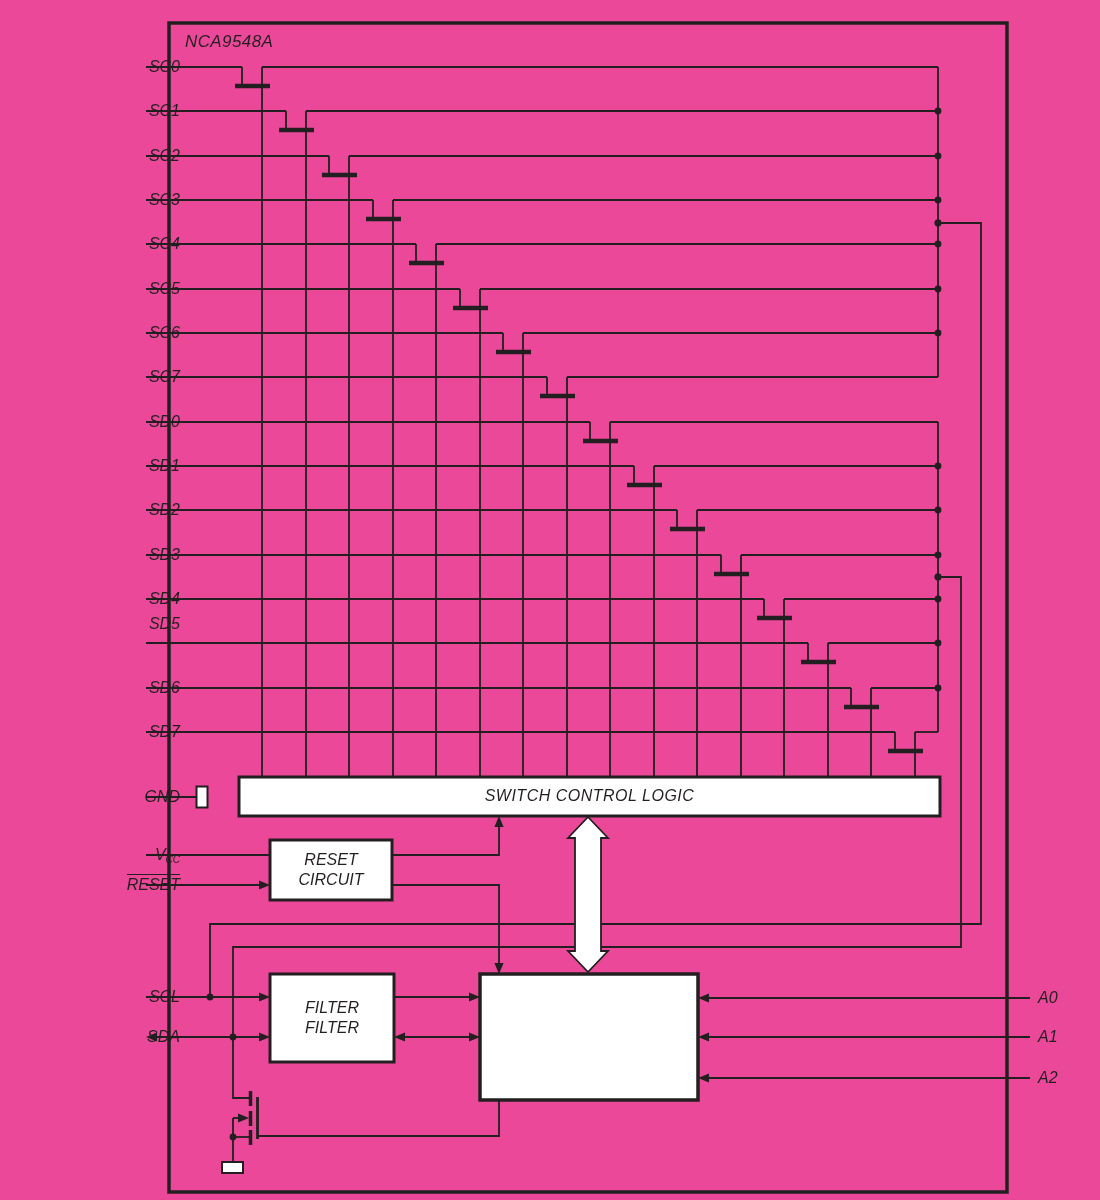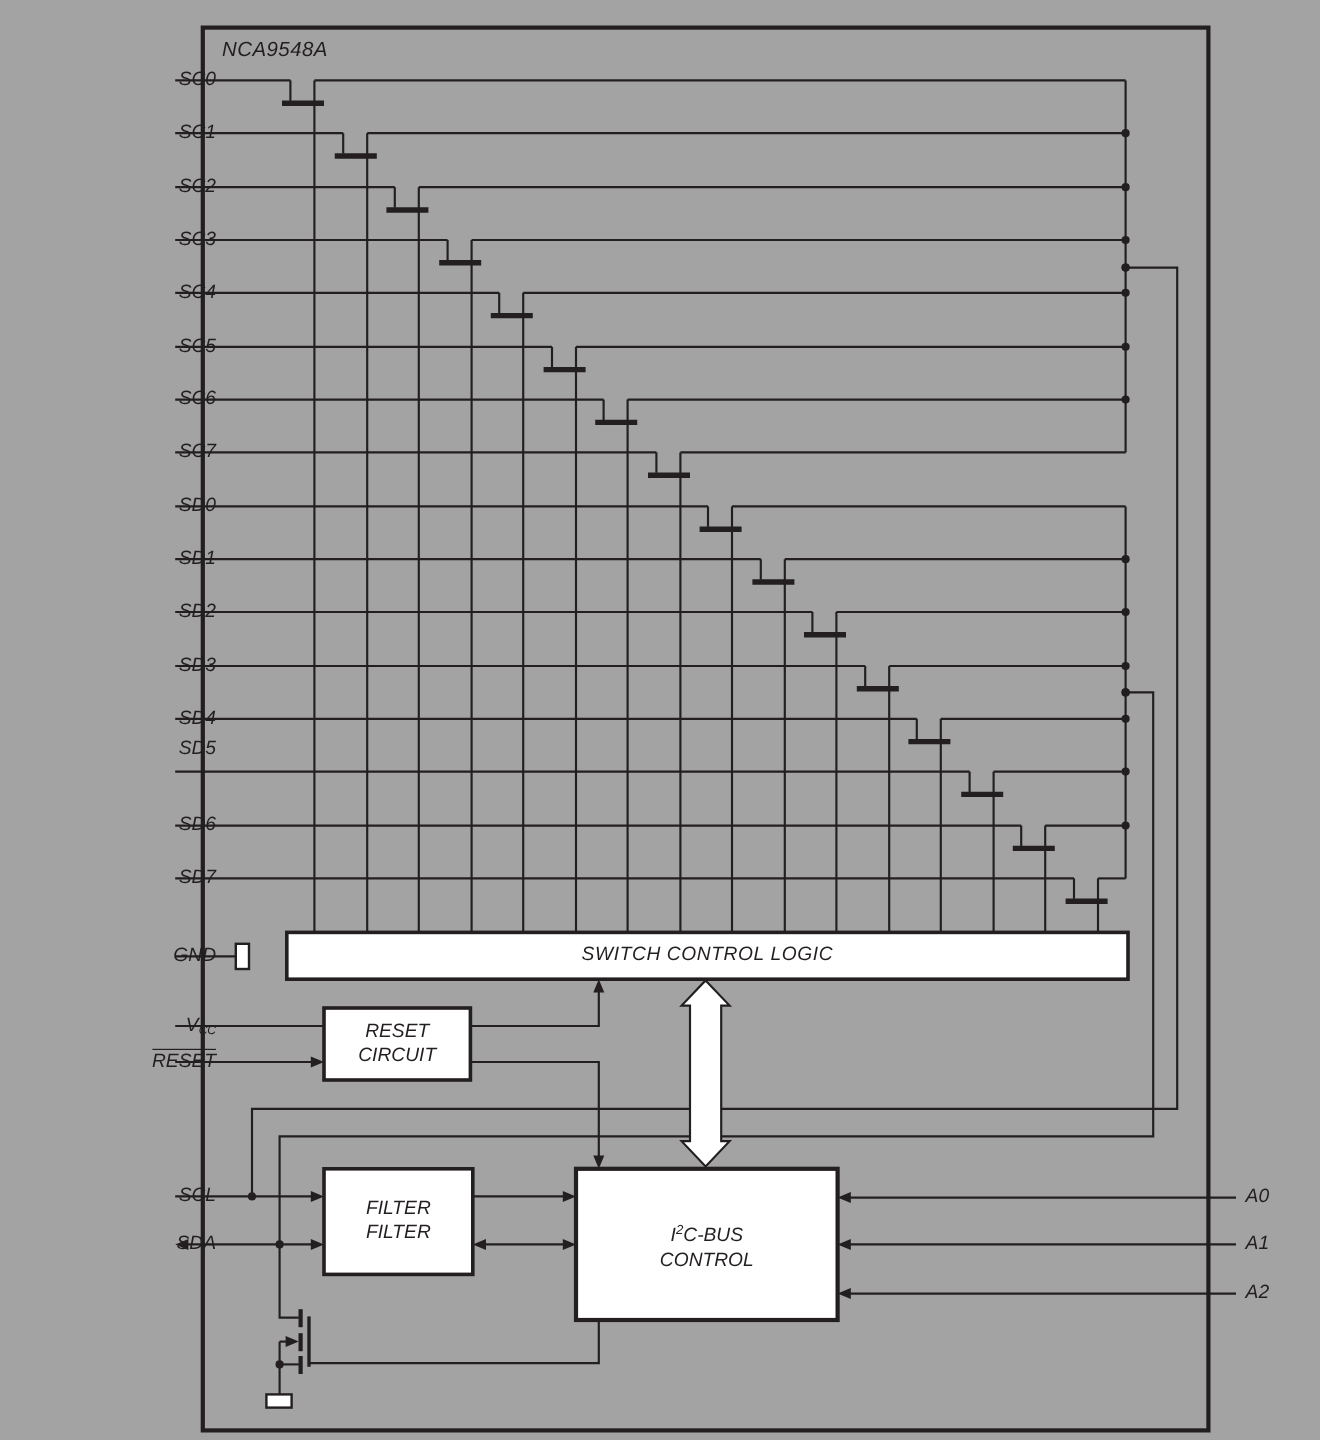--- a/index.html
+++ b/index.html
@@ -1,16 +1,16 @@
 <!DOCTYPE html>
 <html><head>
 <meta charset="utf-8">
 <style>
   html,body{margin:0;padding:0;background:#ffffff;}
-  #stage{position:relative;width:1100px;height:1200px;background:#a3a3a3;overflow:hidden;
+  #stage{position:relative;width:1100px;height:1200px;background:#ec4899;overflow:hidden;
          font-family:"Liberation Sans", sans-serif;}
   #diagram-svg{position:absolute;left:0;top:0;}
   #labels{position:absolute;left:0;top:0;width:1100px;height:1200px;pointer-events:none;}
   .pin-label{position:absolute;left:0;width:140px;text-align:right;
              font:italic 16px/22px "Liberation Sans", sans-serif;color:#231f20;margin-left:40px;}
   .right-pin-label{position:absolute;left:1038px;width:60px;text-align:left;
              font:italic 16px/22px "Liberation Sans", sans-serif;color:#231f20;}
   .chip-title{position:absolute;left:185px;top:31px;
              font:italic 17px/22px "Liberation Sans", sans-serif;color:#231f20;letter-spacing:.4px;}
   .box-label{position:absolute;color:#231f20;text-align:center;
@@ -242,24 +242,20 @@
   <div class="box-label lbl-reset-circuit">
     <div>RESET</div>
     <div>CIRCUIT</div>
   </div>
 
   <div class="box-label lbl-input-filter">
     <div>FILTER</div>
     <div>FILTER</div>
   </div>
 
-  <div class="box-label lbl-i2c">
-    <div><span>I</span><span class="sup-txt">2</span><span>C-BUS</span></div>
-    <div>CONTROL</div>
-  </div>
 
   <div class="pin-label" style="top:786px">GND</div>
   <div class="pin-label" style="top:844px"><span>V</span><span class="sub-txt">CC</span></div>
   <div class="pin-label" style="top:874px"><span class="ovl">RESET</span></div>
   <div class="pin-label" style="top:986px">SCL</div>
   <div class="pin-label" style="top:1026px">SDA</div>
 
   <div class="right-pin-label" style="top:987px">A0</div>
   <div class="right-pin-label" style="top:1026px">A1</div>
   <div class="right-pin-label" style="top:1067px">A2</div>

